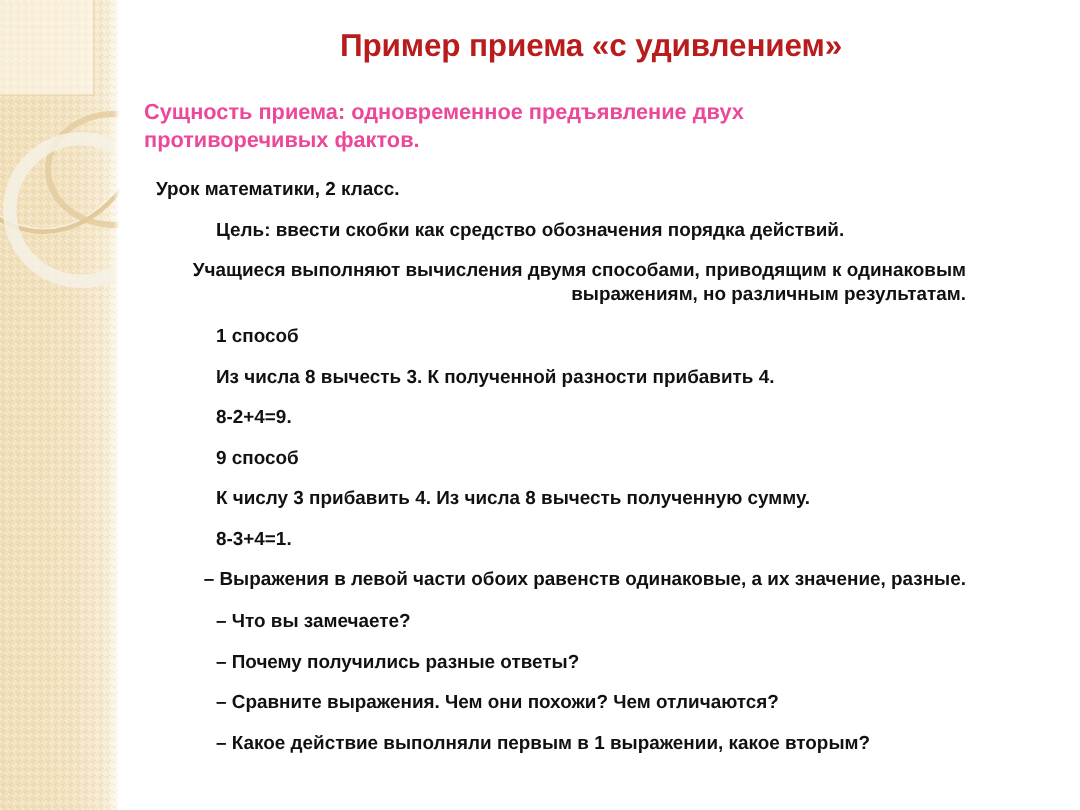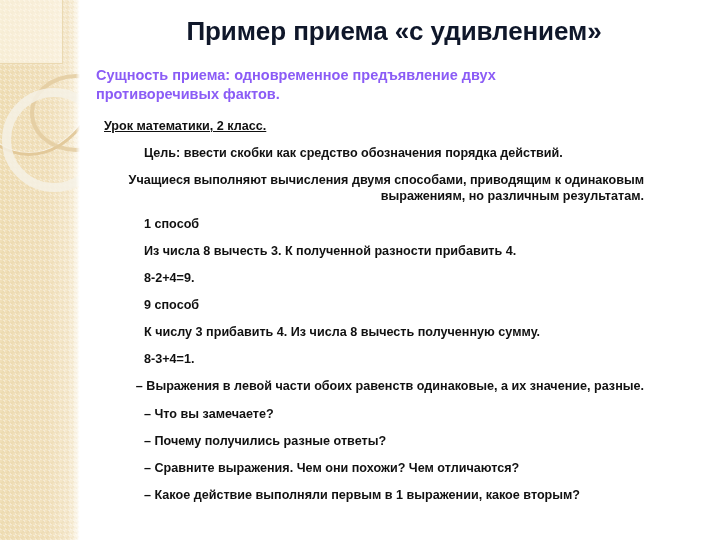--- a/index.html
+++ b/index.html
@@ -88,53 +88,53 @@
     width: 4px; height: 540px;
     background: linear-gradient(to right, rgba(255,255,255,.1), #ffffff);
   }
 
   
   .title {
     position: absolute;
     left: 80px; top: 16px;
     width: 628px;
     text-align: center;
-    color: #0f172a;
-    font-size: 26px;
+    color: #b91c1c;
+    font-size: 21px;
     font-weight: bold;
     letter-spacing: -0.1px;
     line-height: 30px;
     white-space: nowrap;
   }
 
   .body-area {
     position: absolute;
     left: 96px;
     top: 66px;
     width: 582px;
   }
 
   .lead {
     font-size: 14.5px;
     font-weight: bold;
-    color: #8b5cf6;
+    color: #ec4899;
     line-height: 19px;
     margin: 0 0 14px 0;
     width: 468px;
   }
 
   .para {
     font-size: 12.6px;
     font-weight: bold;
     color: #111111;
     line-height: 16px;
     margin: 0 0 12px 0;
   }
   .para.tight { margin-bottom: 11px; padding-left: 48px; }
-  .para.indent { padding-left: 8px; text-decoration: underline; }
+  .para.indent { padding-left: 8px; }
   .para.w-narrow { width: 548px; text-align: right; }
   .para.w-wide { width: 576px; }
 </style>
 </head>
 <body>
 
 <div id="slide">
 
   <div class="sidebar">
     <div class="sidebar-texture"></div>

